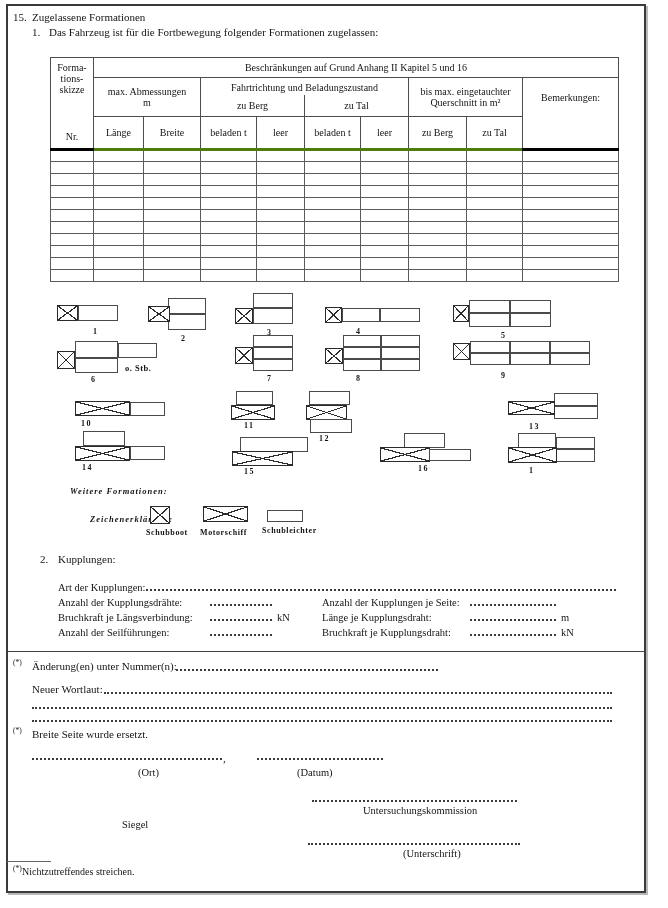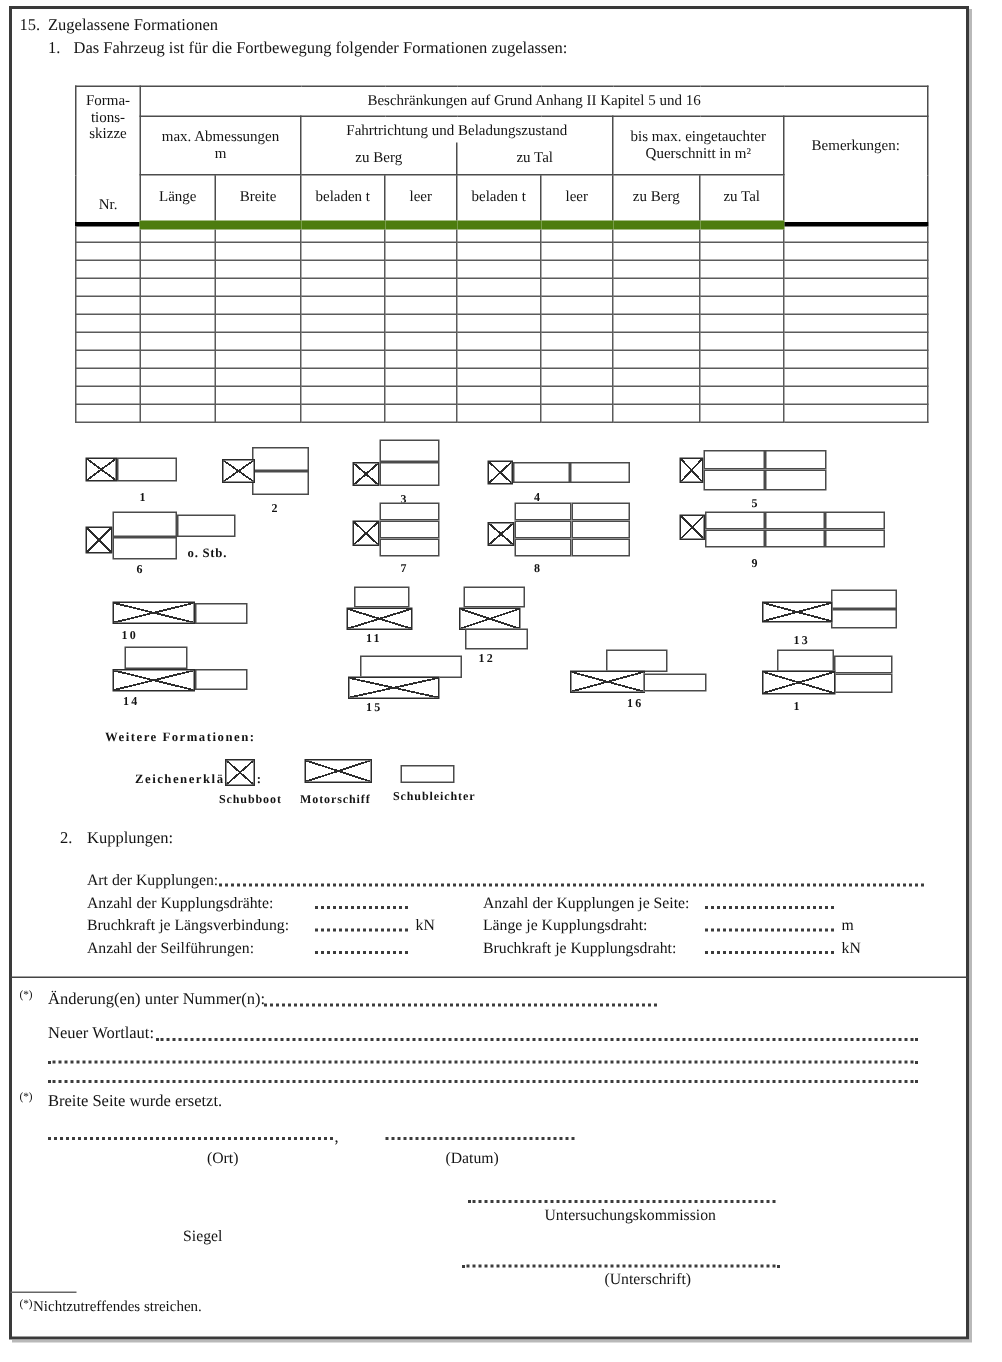--- a/index.html
+++ b/index.html
@@ -2,34 +2,34 @@
 <html><head>
 <meta charset="utf-8">
 <style>
   * { margin:0; padding:0; box-sizing:border-box; }
   html,body { width:668px; height:908px; background:#ffffff; }
   body { position:relative; font-family:"Liberation Serif","DejaVu Serif",serif; color:#141414; overflow:hidden; }
 
   .abs { position:absolute; }
   .t11 { font-size:11px; line-height:13px; white-space:nowrap; }
   .t10 { font-size:10.5px; line-height:13px; white-space:nowrap; }
-  .small-caps-label { font-size:8.5px; font-weight:bold; letter-spacing:1px; white-space:nowrap; }
+  .small-caps-label { font-size:8.5px; font-weight:bold; letter-spacing:1px; white-space:nowrap;font-style:italic; }
   .sup-star { font-size:7.5px; white-space:nowrap; }
 
   .page-border { position:absolute; left:6px; top:4px; width:640px; height:889px;
                  border:2px solid #3a3a3a; box-shadow:2px 2px 0 #b9b9b9; pointer-events:none; }
 
   
   #main-table { position:absolute; left:50px; top:57px; width:568px;
                 border-collapse:collapse; table-layout:fixed;
                 font-size:10px; line-height:11px; text-align:center; }
   #main-table td { border:1px solid #4d4d4d; padding:0 1px; vertical-align:middle; overflow:hidden; }
   #main-table tr.r1 td { height:20px; }
   #main-table tr.r2 td { height:38px; }
-  #main-table tr.r3 td { height:33px; border-bottom:6px solid #4d7c0f; }
+  #main-table tr.r3 td { height:33px; border-bottom:3px solid #4d7c0f; }
   #main-table tr.body-row td { height:12px; border-color:#5a5a5a; }
   .pre { white-space:pre-line; }
   .skizze-cell { position:relative; vertical-align:top !important; border-bottom:3px solid #000 !important; }
   .skz { padding-top:4px; white-space:pre-line; }
   .nr { position:absolute; bottom:6px; left:0; right:0; }
   .bem { border-bottom:3px solid #000 !important; vertical-align:top !important; padding-top:14px !important; }
   .fahrt { vertical-align:top !important; padding:0 !important; }
   .fahrt-top { height:17px; padding-top:4px; }
   .fahrt-sub { display:flex; height:21px; }
   .fahrt-sub .half { flex:1; display:flex; align-items:center; justify-content:center; }

